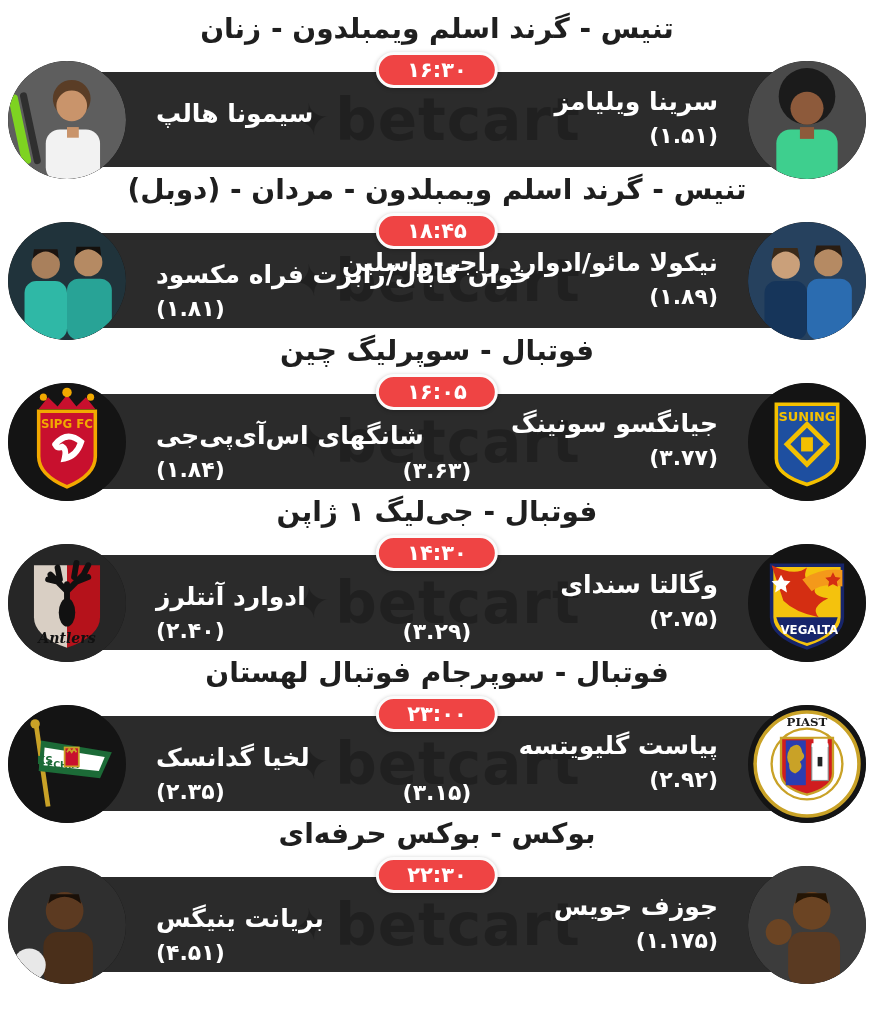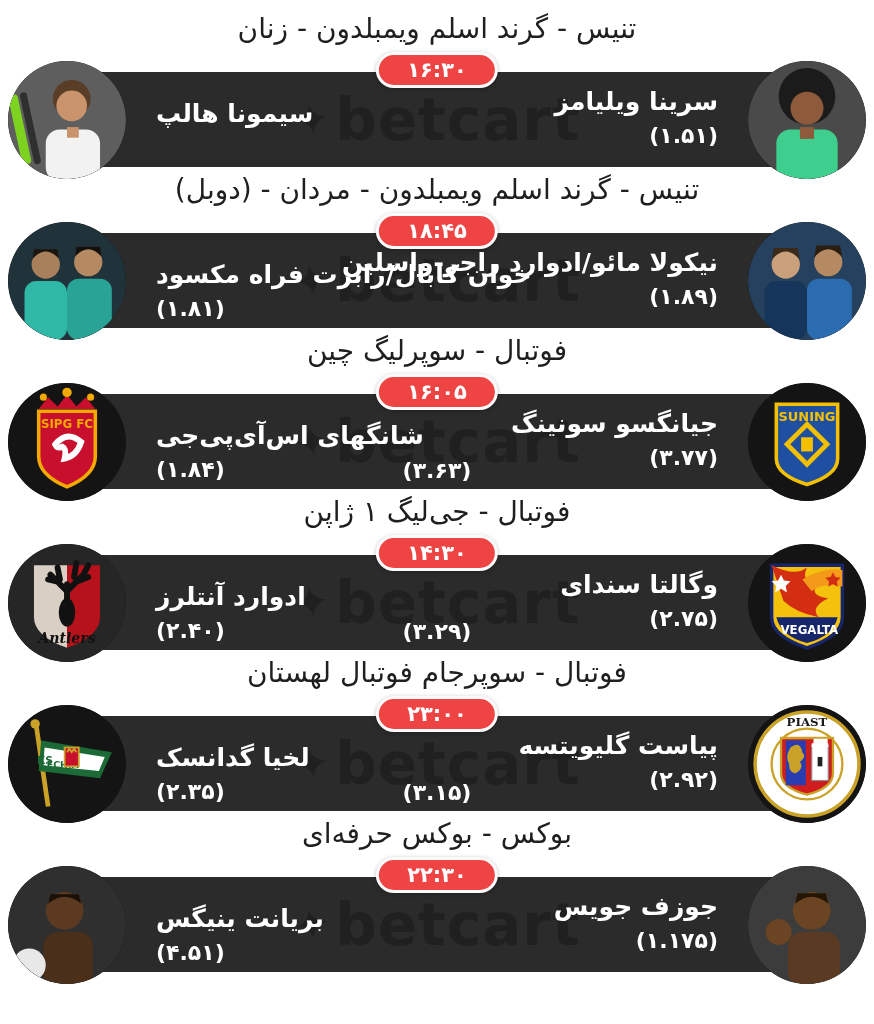--- a/index.html
+++ b/index.html
@@ -6,21 +6,21 @@
   body{
     width:874px;height:1024px;overflow:hidden;
     font-family:"DejaVu Sans",sans-serif;
     direction:rtl;
   }
   .page{padding-top:6px;}
   .section{margin-bottom:2px;}
   .league-title{
     text-align:center;
     font-size:28px;
-    font-weight:normal;
+    font-weight:bold;
     color:#1f1f1f;
     margin:6px 0 27px 0;
     letter-spacing:-0.5px;
   }
   .match-card{
     position:relative;
     margin:0 30px;
     height:95px;
     background:#2b2b2b;
     border-radius:22px;

